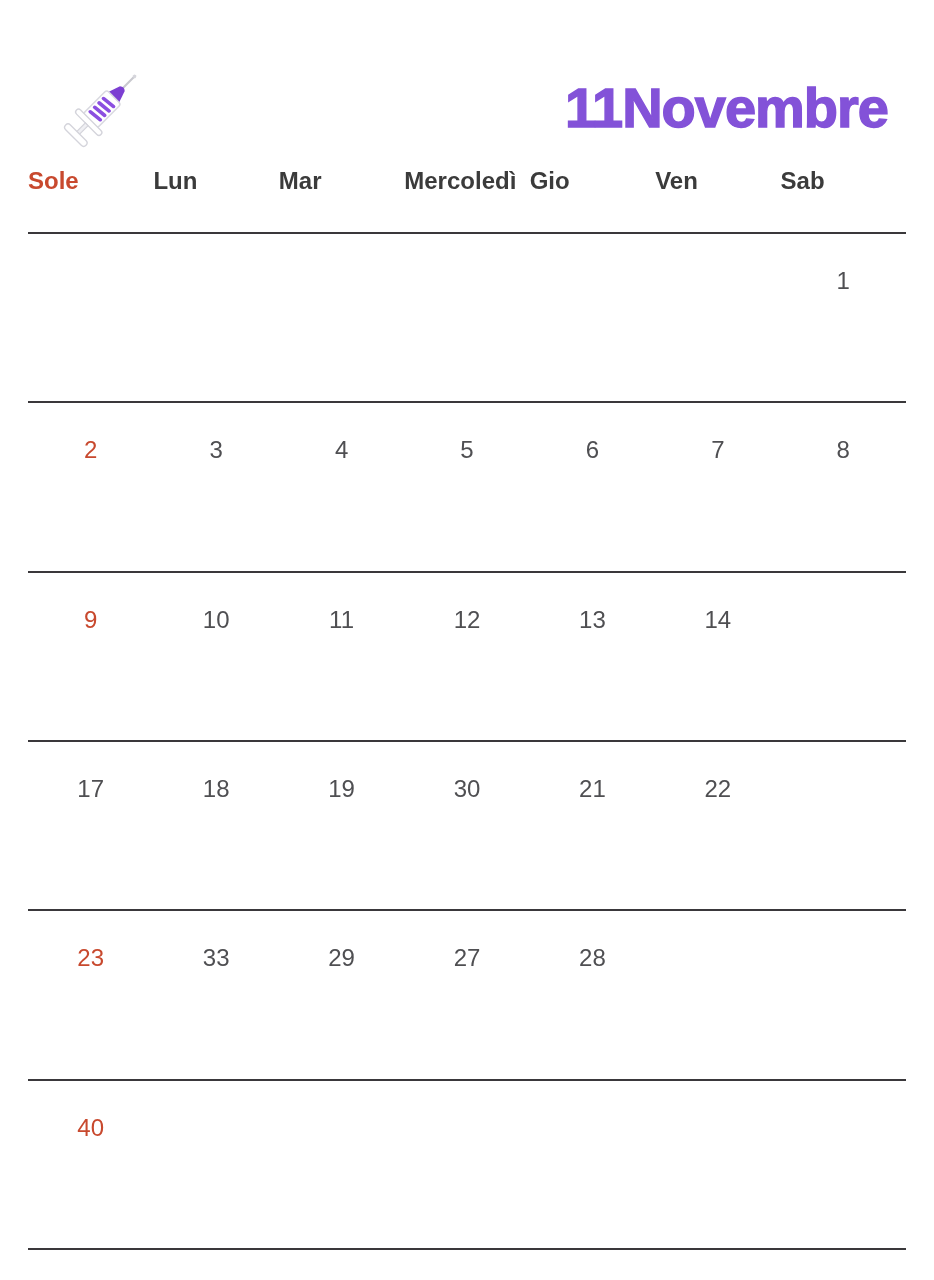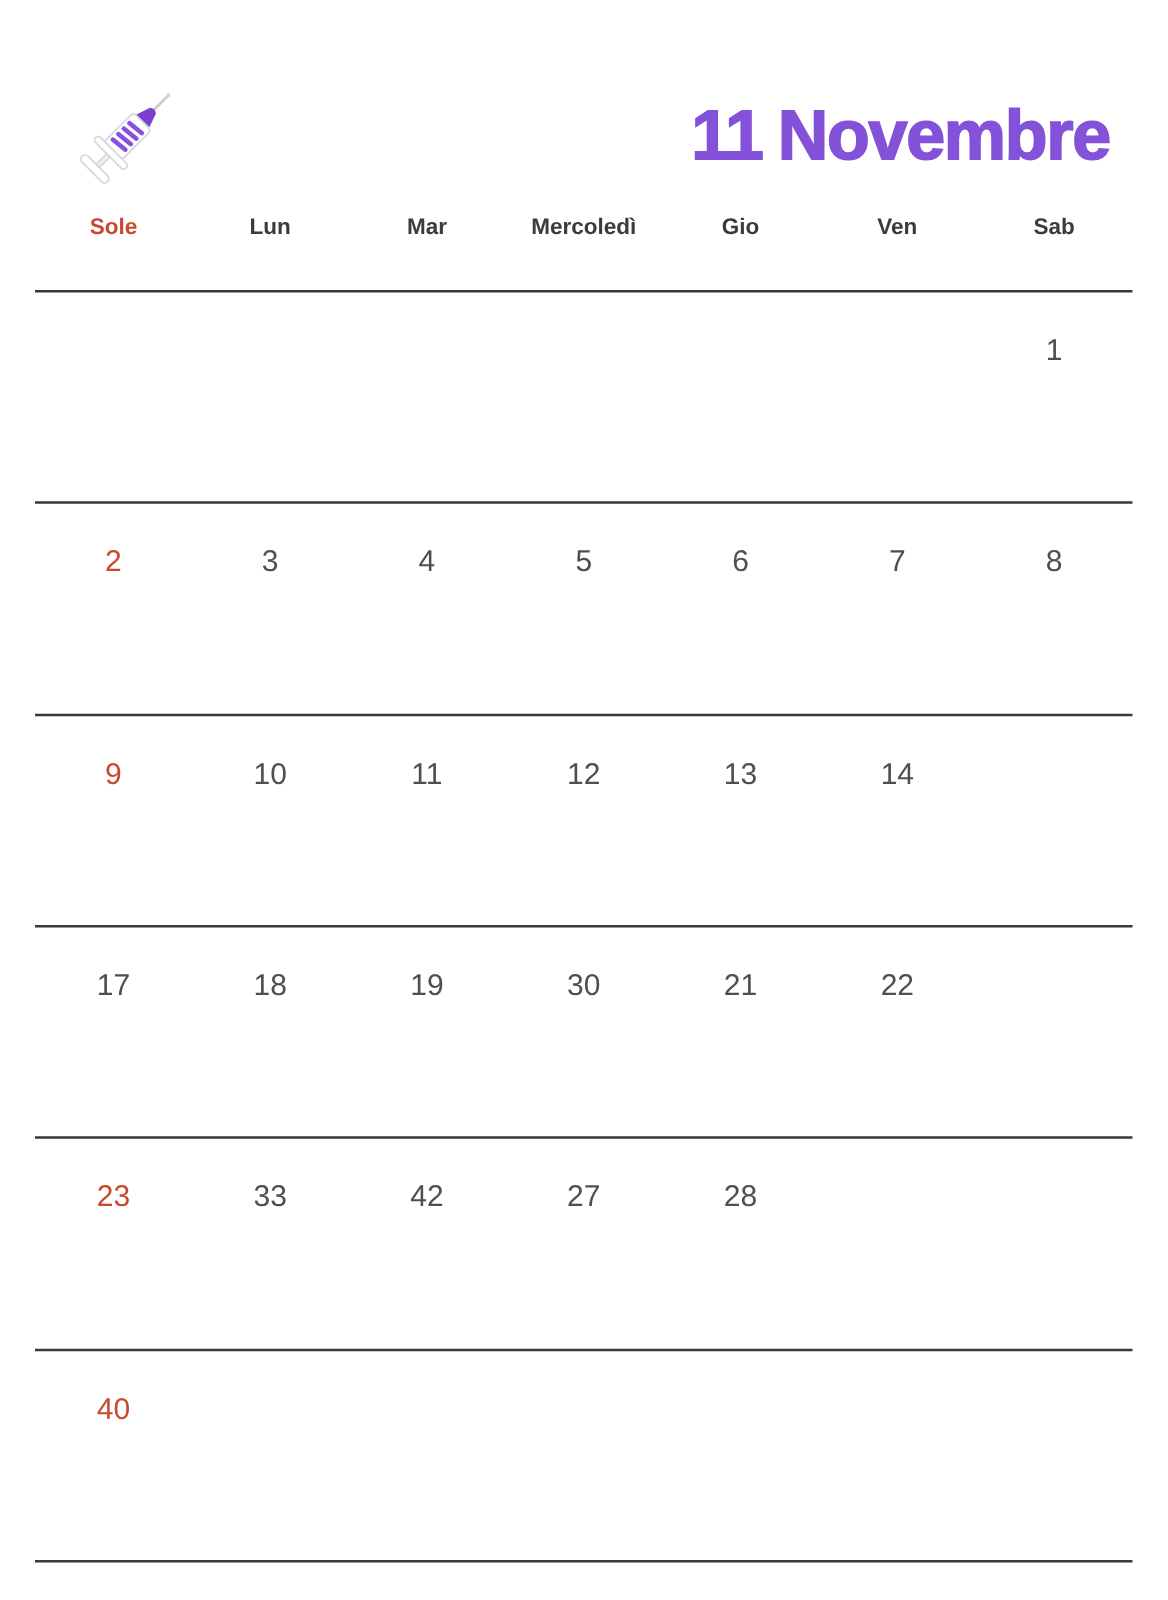--- a/index.html
+++ b/index.html
@@ -27,29 +27,29 @@
   .icon-wrap{width:96px;height:96px;flex:0 0 auto;}
   .title{
     color:var(--accent);
     font-size:56px;
     font-weight:bold;
     letter-spacing:-1px;
     -webkit-text-stroke:1.4px var(--accent);
     white-space:nowrap;
     line-height:1;
   }
-  .title .month-name{margin-left:12px;}
+  .title .month-name{margin-left:0;}
   
   .weekdays{
     position:absolute;top:166px;left:28px;right:28px;
     display:grid;grid-template-columns:repeat(7,1fr);
   }
   .weekday{
-    text-align:center;
-    font-size:18px;
+    text-align:left;
+    font-size:24px;
     font-weight:bold;
     color:var(--weekday-text);
     line-height:30px;
   }
   .weekday.sun{color:var(--sunday);}
   
   .grid{
     position:absolute;top:232px;left:28px;right:28px;height:1018px;
     display:flex;flex-direction:column;
     border-bottom:2px solid var(--line);
@@ -144,21 +144,21 @@
         <div class="day">17</div>
         <div class="day">18</div>
         <div class="day">19</div>
         <div class="day">30</div>
         <div class="day">21</div>
         <div class="day">22</div>
       </div>
       <div class="week">
         <div class="day sun">23</div>
         <div class="day">33</div>
-        <div class="day">42</div>
+        <div class="day">29</div>
         <div class="day">27</div>
         <div class="day">28</div>
       </div>
       <div class="week">
         <div class="day sun">40</div>
         <div class="day"></div>
         <div class="day"></div>
         <div class="day"></div>
         <div class="day"></div>
         <div class="day"></div>

